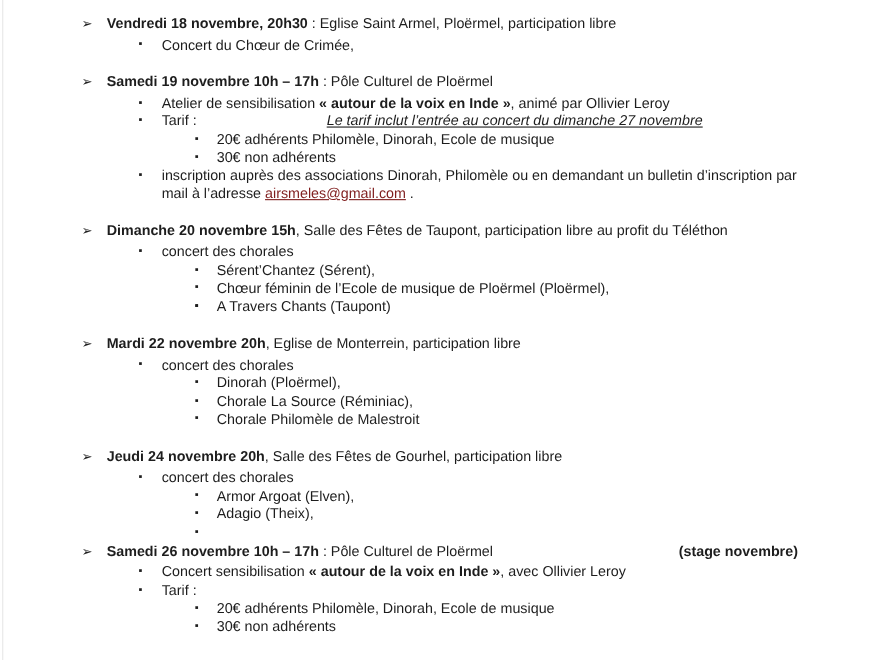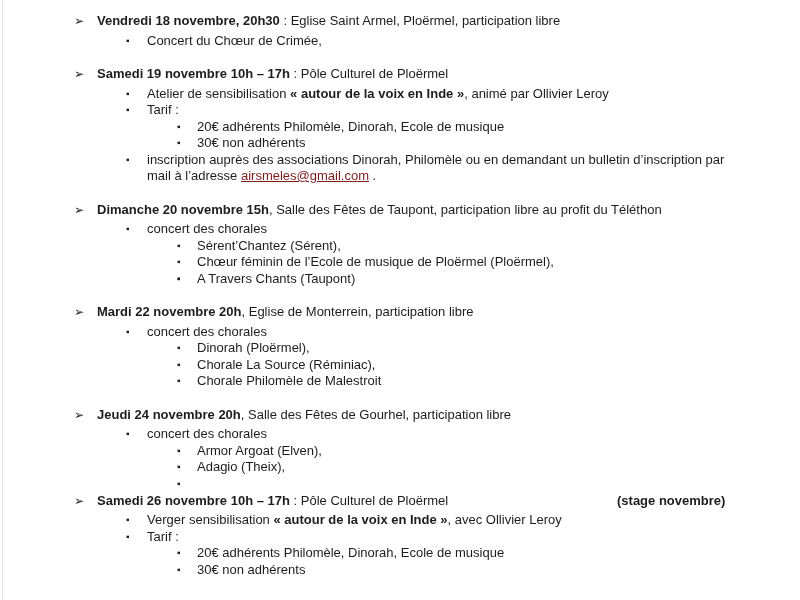--- a/index.html
+++ b/index.html
@@ -75,20 +75,21 @@
       <span class="b arrow">➢</span>
       <strong>Samedi 19 novembre 10h – 17h</strong><span> : Pôle Culturel de Ploërmel</span>
     </div>
     <div class="line l2">
       <span class="b sq">▪</span>
       <span>Atelier de sensibilisation </span><strong>« autour de la voix en Inde »</strong><span>, animé par Ollivier Leroy</span>
     </div>
     <div class="line l2">
       <span class="b sq">▪</span>
       <span>Tarif :</span>
+      <span class="tarif-note">Le tarif inclut l’entrée au concert du dimanche 27 novembre</span>
     </div>
     <div class="line l3">
       <span class="b sq">▪</span>
       <span>20€ adhérents Philomèle, Dinorah, Ecole de musique</span>
     </div>
     <div class="line l3">
       <span class="b sq">▪</span>
       <span>30€ non adhérents</span>
     </div>
     <div class="line l2">
@@ -169,21 +170,21 @@
   </section>
 
   <section class="event">
     <div class="line l1">
       <span class="b arrow">➢</span>
       <strong>Samedi 26 novembre 10h – 17h</strong><span> : Pôle Culturel de Ploërmel</span>
       <strong class="right-note">(stage novembre)</strong>
     </div>
     <div class="line l2">
       <span class="b sq">▪</span>
-      <span>Verger sensibilisation </span><strong>« autour de la voix en Inde »</strong><span>, avec Ollivier Leroy</span>
+      <span>Concert sensibilisation </span><strong>« autour de la voix en Inde »</strong><span>, avec Ollivier Leroy</span>
     </div>
     <div class="line l2">
       <span class="b sq">▪</span>
       <span>Tarif :</span>
     </div>
     <div class="line l3">
       <span class="b sq">▪</span>
       <span>20€ adhérents Philomèle, Dinorah, Ecole de musique</span>
     </div>
     <div class="line l3">

